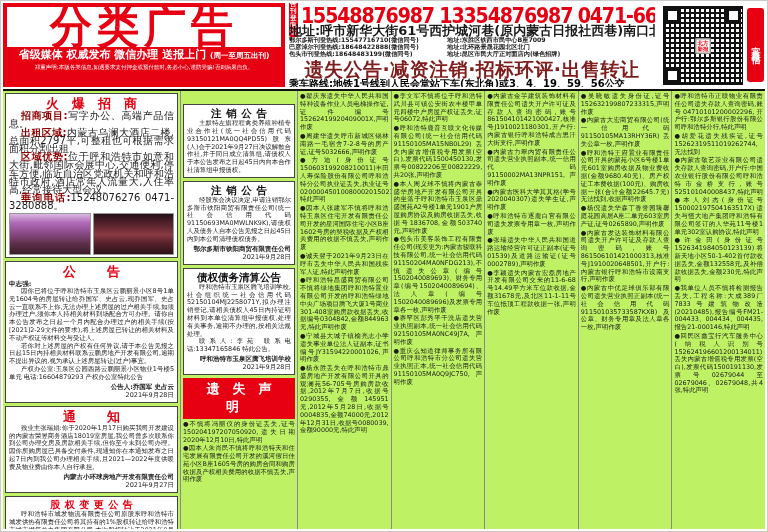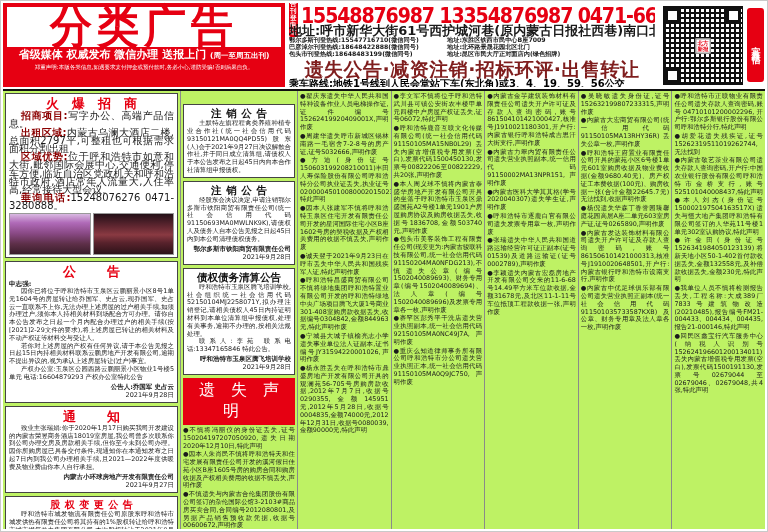--- a/index.html
+++ b/index.html
@@ -57,21 +57,21 @@
   .indent .para, .para.indent { text-indent:12px; }
   .salutation { font-size:6.6px; font-weight:bold; line-height:8px; }
   .signer { font-size:6.5px; font-weight:bold; text-align:right; line-height:8.5px; margin-top:1px; }
   .date { font-size:6.5px; text-align:right; line-height:8.5px; }
   .zs-item { font-size:10px; line-height:8.2px; text-align:justify; text-indent:12px; }
   .zs-label { color:#8b0000; font-weight:bold; }
   .photo-row { display:flex; gap:2px; margin-top:2px; height:42px; }
   .photo { flex:1; border:1px solid #999; }
   .photo-1 { background:linear-gradient(180deg,#d9b9e2 0%,#b06ab8 22%,#8a4a86 48%,#5d2f48 75%,#3a1d2a 100%); }
   .photo-2 { background:linear-gradient(180deg,#241018 0%,#5f2630 30%,#8a3a42 52%,#58222c 72%,#2c1218 100%); }
-  .yishi-banner { background:#e60012; color:#fff; text-align:center; font-weight:400; font-size:16px; padding:2px 0 3px; margin:2px 0; }
+  .yishi-banner { background:#e60012; color:#fff; text-align:center; font-weight:700; font-size:13px; padding:2px 0 3px; margin:2px 0; }
   .yishi-banner span { letter-spacing:1em; padding-left:1em; }
   .classified .para { margin-bottom:1px; }
 </style>
 </head>
 <body>
 
 <div class="page">
 
   <header class="masthead">
     <div class="brand">
@@ -189,21 +189,20 @@
             <p class="para indent">联系人:李苑 联系电话:13347165846 特此公告。</p>
           </div>
         <div class="signer">呼和浩特市玉泉区腾飞培训学校</div>
         <div class="date">2021年9月28日</div>
       </article>
 
       <div class="yishi-banner"><span>遗失声明</span></div>
       <div class="classified">
           <p class="para">●不慎将冯丽仪的身份证丢失,证号150204197207050920,遗失日期2020年12月10日,特此声明</p>
           <p class="para">●因本人朱肖民不慎将呼和浩特天和住宅发展有限责任公司开发的溪河假日佳苑小区B座1605号房的购房合同和购房收据及产权相关费用的收据不慎丢失,声明作废</p>
-          <p class="para">●不慎遗失与内蒙古合伦集团股份有限公司签订的杂伦国际公馆3-2103#商品房买卖合同,合同编号2012080801,及另据产品销售预收款凭据,收据号00600672,声明作废</p>
         </div>
     </section>
 
     <section class="col col-t classified">
         <p class="para">●翟庆东遗失中华人民共和国特种设备作业人员电梯操作证,证件编号15262419920409001X,声明作废</p>
         <p class="para">●周建华遗失呼市新城区锡林南路一毛宿舍7-2-8号的房产证,证号S032666,声明作废</p>
         <p class="para">●方迪(身份证号150603199208210011)丰田人寿保险股份有限公司呼和浩特分公司执业证丢失,执业证号02000045010080002015023960,特此声明</p>
         <p class="para">●因本人张建军不慎将呼和浩特玉泉区住宅开发有限责任公司开发的星河国际住宅小区B座1602号房的契税收据及产权相关费用的收据不慎丢失,声明作废</p>
         <p class="para">●诚天翌于2021年9月23日在呼市丢失中华人民共和国残疾军人证,特此声明作废</p>
         <p class="para">●呼和浩特昌盛商贸有限公司不慎将绿地集团呼和浩特置业有限公司开发的呼和浩特绿地中央广场项目腾飞大厦1号商业301-408室购房款收据丢失,收据编号0304842,金额844963元,特此声明作废</p>

